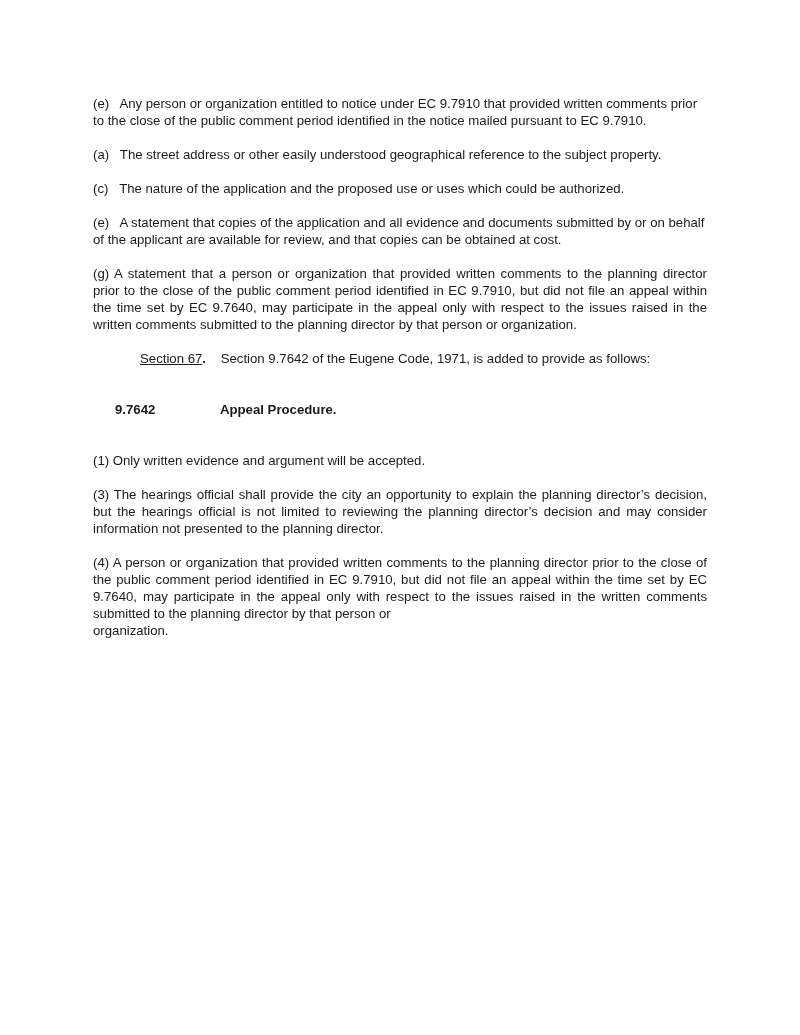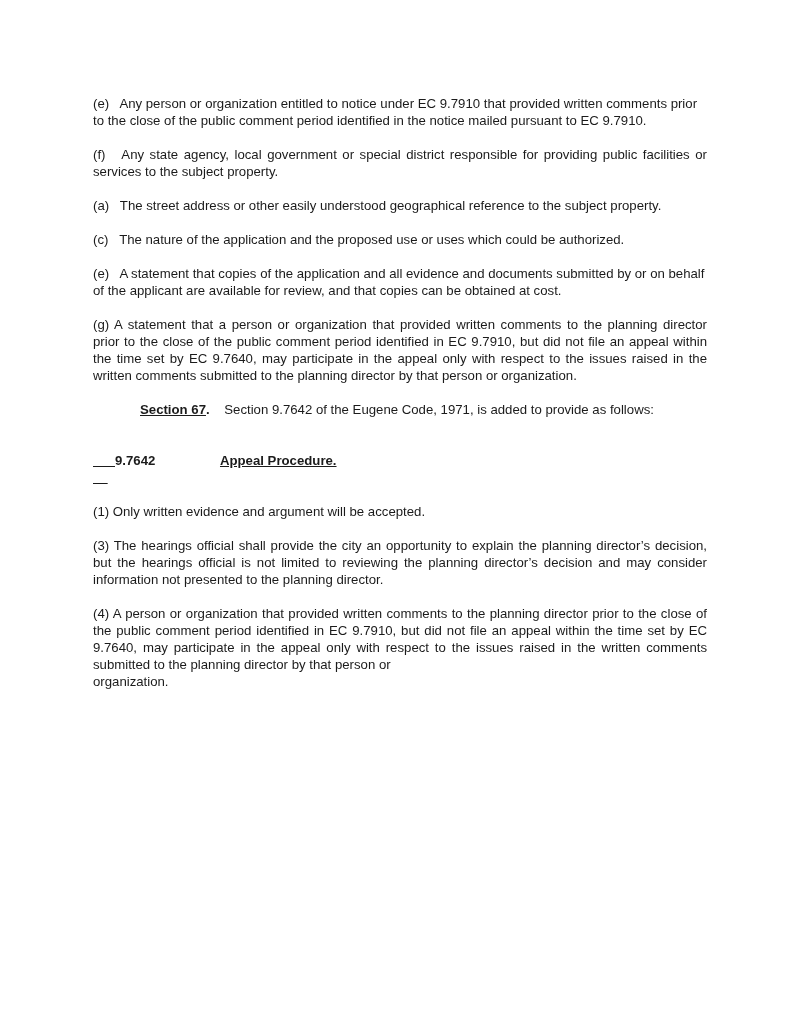--- a/index.html
+++ b/index.html
@@ -10,35 +10,34 @@
     font-family:"Liberation Sans",sans-serif;
     font-size:13.2px;line-height:17px;
     color:#1b1b1b;
     overflow:hidden;
   }
   .content{position:absolute;left:93px;top:95px;width:614px;}
   .content p{margin:0 0 17px 0;white-space:pre-wrap;}
   .ind{margin-left:27px;}
   .just{text-align:justify;}
   .sec-line{margin-top:13px !important;text-indent:47px;white-space:nowrap !important;}
-  .sec-label{font-weight:bold;text-decoration:underline;}
+  .sec-label{font-weight:normal;text-decoration:underline;}
   .sec-dot{font-weight:bold;}
-  .code-head{font-weight:bold;text-decoration:underline;}
+  .code-head{font-weight:bold;}
   .code-num{display:inline-block;width:105px;}
   .footer{position:absolute;left:93px;top:957px;white-space:pre;}
   .page-field{color:#4c1d95;background:#e2e2e2;padding:0 2px;}
 </style>
 </head>
 <body>
 
 <div class="page">
   <div class="content">
 
     <p class="ind">(e)&nbsp;&nbsp; Any person or organization entitled to notice under EC 9.7910 that provided written comments prior to the close of the public comment period identified in the notice mailed pursuant to EC 9.7910.</p>
-    <p class="ind just">(f)&nbsp;&nbsp; Any state agency, local government or special district responsible for providing public facilities or services to the subject property.</p>
 
 
     <p class="ind">(a)&nbsp;&nbsp; The street address or other easily understood geographical reference to the subject property.</p>
     <p class="ind">(c)&nbsp;&nbsp; The nature of the application and the proposed use or uses which could be authorized.</p>
     <p class="ind">(e)&nbsp;&nbsp; A statement that copies of the application and all evidence and documents submitted by or on behalf of the applicant are available for review, and that copies can be obtained at cost.</p>
     <p class="ind just">(g) A statement that a person or organization that provided written comments to the planning director prior to the close of the public comment period identified in EC 9.7910, but did not file an appeal within the time set by EC 9.7640, may participate in the appeal only with respect to the issues raised in the written comments submitted to the planning director by that person or organization.</p>
 
     <p class="sec-line">
       <span class="sec-label">Section 67</span><span class="sec-dot">.</span><span>&nbsp;&nbsp;&nbsp; Section 9.7642 of the Eugene Code, 1971, is added to provide as follows:</span>
     </p>

